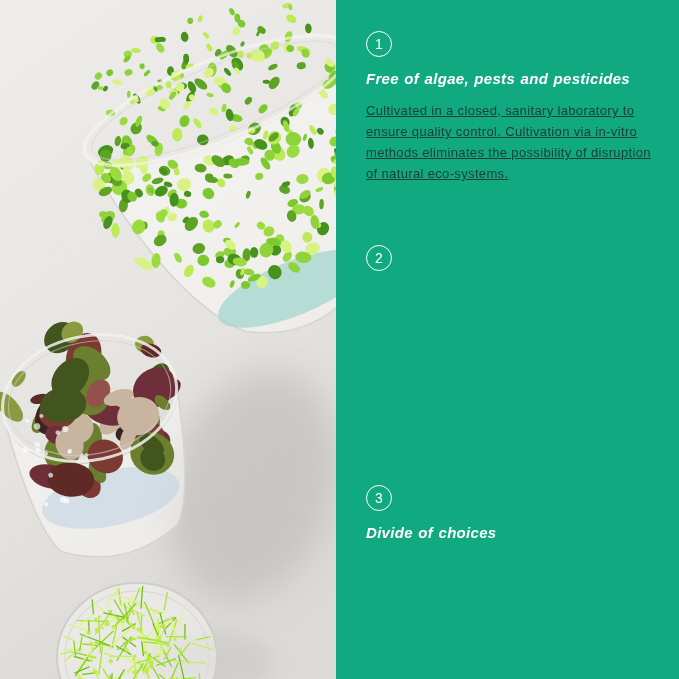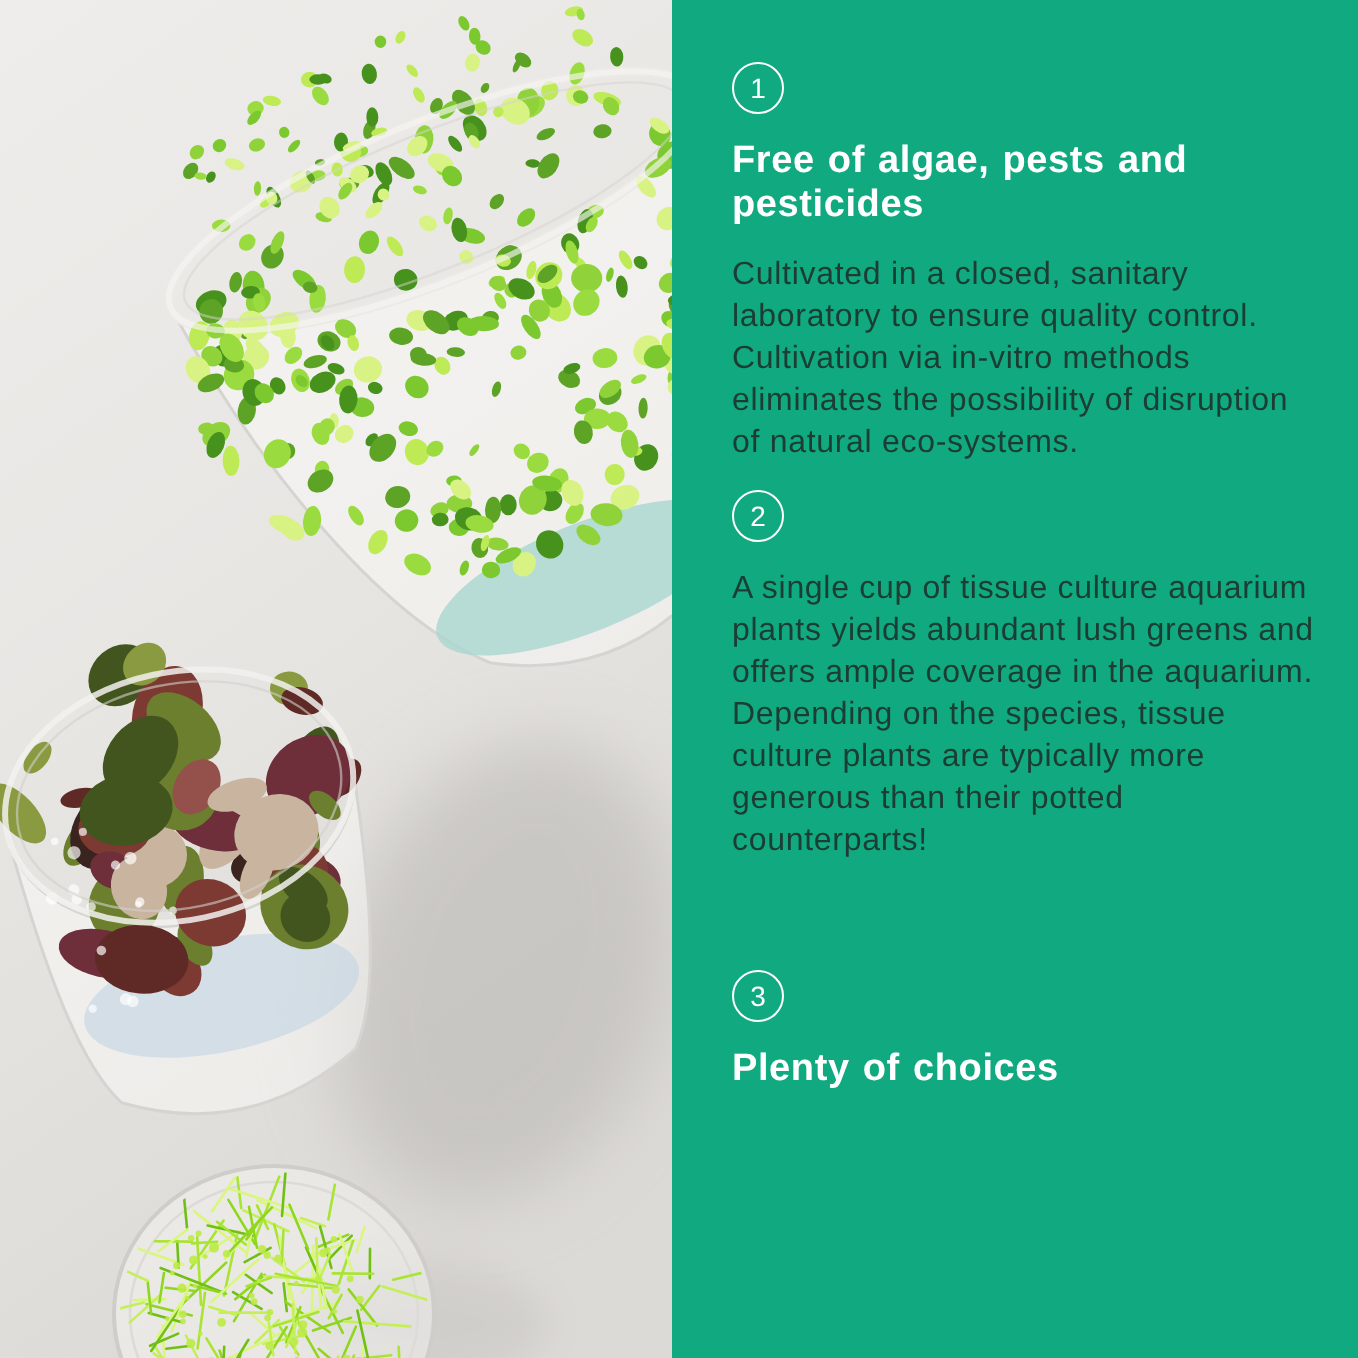--- a/index.html
+++ b/index.html
@@ -19,24 +19,24 @@
   .photo svg{display:block;width:336px;height:679px;}
 
   
   .panel{position:absolute;left:336px;top:0;width:343px;height:679px;
          background:var(--panel-bg);}
   .feature{position:absolute;left:30px;width:292px;}
   .badge{width:26px;height:26px;border:1.7px solid var(--title-color);
          border-radius:50%;display:flex;align-items:center;justify-content:center;
          color:var(--title-color);font-size:14px;font-weight:400;line-height:1;
          margin-bottom:13px;}
-  .feature h2{color:var(--title-color);font-size:19px;font-weight:700;
-              letter-spacing:.3px;word-spacing:1px;margin-bottom:13px;}
-  .feature p{color:var(--body-color);font-size:16px;line-height:21px;
-             letter-spacing:.35px;font-weight:400;}
+  .feature h2{color:var(--title-color);font-size:15px;font-weight:700;
+              letter-spacing:.3px;word-spacing:1px;margin-bottom:13px;font-style:italic;}
+  .feature p{color:var(--body-color);font-size:13px;line-height:21px;
+             letter-spacing:.35px;font-weight:400;text-decoration:underline;}
   .f1{top:31px;} .f2{top:245px;} .f3{top:485px;}
 </style>
 </head>
 <body>
 
 <div class="stage">
 
   <div class="photo">
     <svg id="photo-svg" viewBox="0 0 336 679" xmlns="http://www.w3.org/2000/svg">
       <defs>
@@ -667,24 +667,23 @@
         <span>1</span>
       </div>
       <h2>Free of algae, pests and pesticides</h2>
       <p>Cultivated in a closed, sanitary laboratory to ensure quality control. Cultivation via in-vitro methods eliminates the possibility of disruption of natural eco-systems.</p>
     </section>
 
     <section class="feature f2">
       <div class="badge">
         <span>2</span>
       </div>
-      <p>A single cup of tissue culture aquarium plants yields abundant lush greens and offers ample coverage in the aquarium. Depending on the species, tissue culture plants are typically more generous than their potted counterparts!</p>
     </section>
 
     <section class="feature f3">
       <div class="badge">
         <span>3</span>
       </div>
-      <h2>Plenty of choices</h2>
+      <h2>Divide of choices</h2>
     </section>
 
   </div>
 </div>
 
 </body></html>

